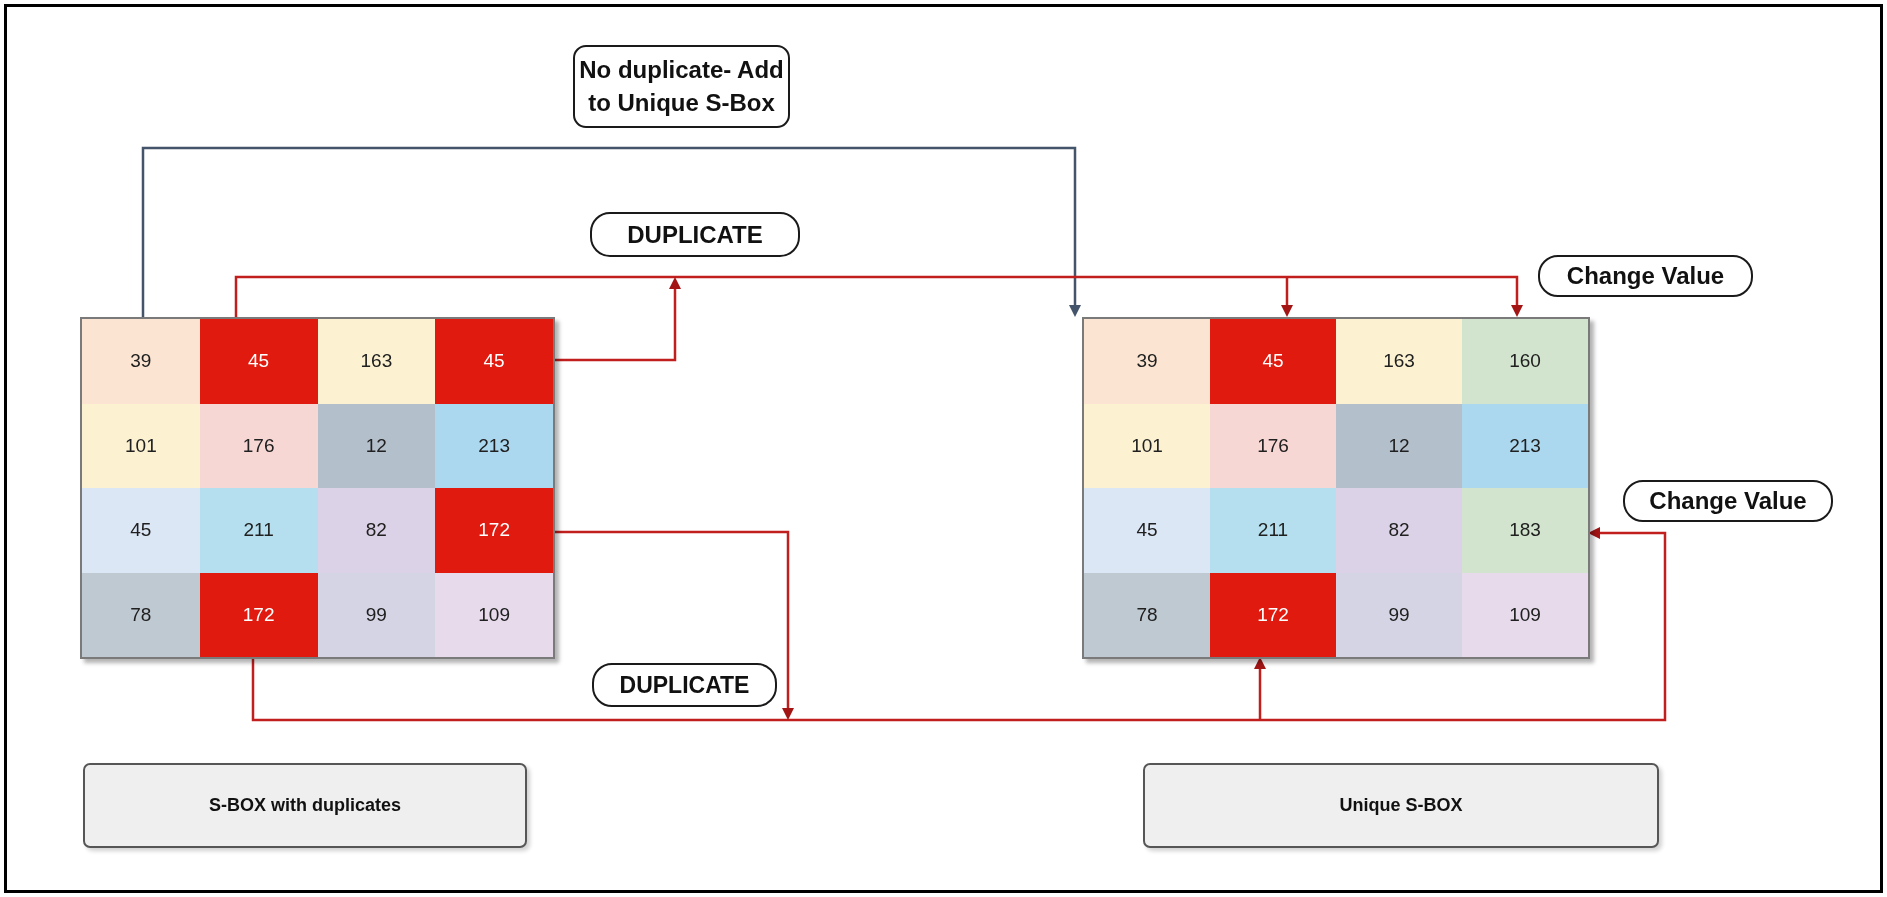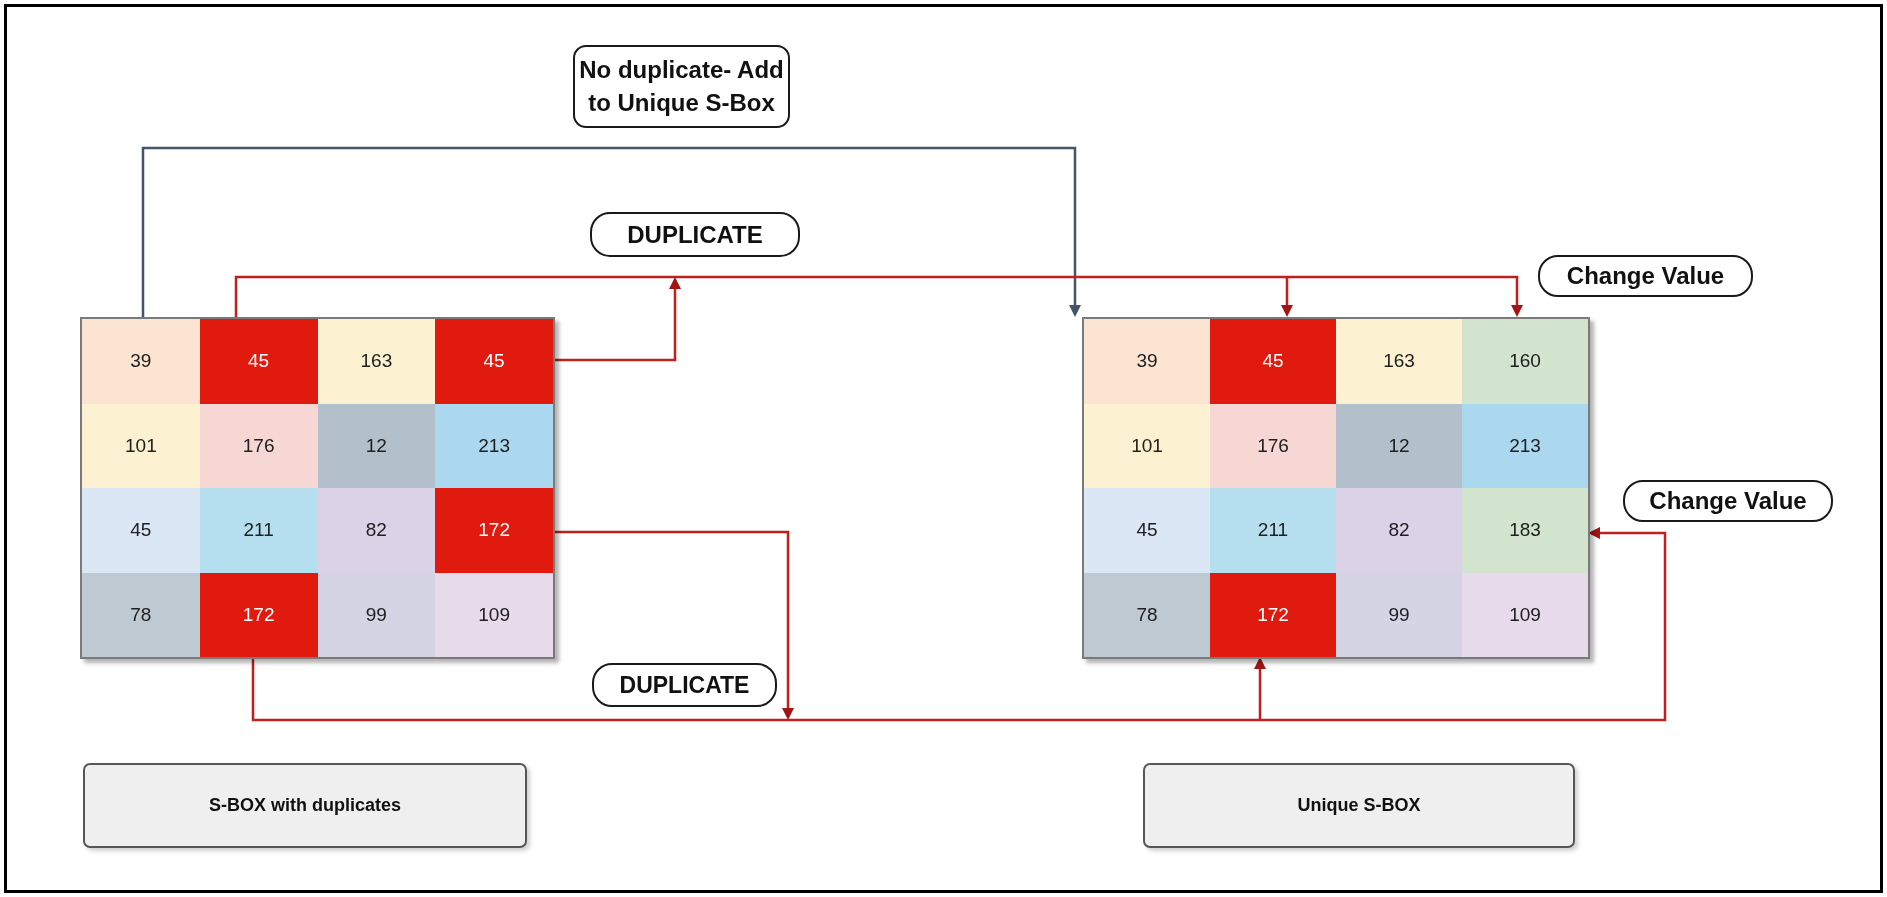--- a/index.html
+++ b/index.html
@@ -98,14 +98,14 @@
   <div class="tag" style="left:590px;top:212px;width:210px;height:45px;font-size:24px;">DUPLICATE</div>
 
   <div class="tag" style="left:592px;top:663px;width:185px;height:44px;font-size:23px;">DUPLICATE</div>
 
   <div class="tag" style="left:1538px;top:255px;width:215px;height:42px;font-size:24px;">Change Value</div>
 
   <div class="tag" style="left:1623px;top:480px;width:210px;height:42px;font-size:24px;">Change Value</div>
 
   <div class="caption" style="left:83px;top:763px;width:444px;height:85px;">S-BOX with duplicates</div>
 
-  <div class="caption" style="left:1143px;top:763px;width:432px;height:85px;">Unique S-BOX</div>
+  <div class="caption" style="left:1143px;top:763px;width:516px;height:85px;">Unique S-BOX</div>
 </div>
 
 </body></html>

